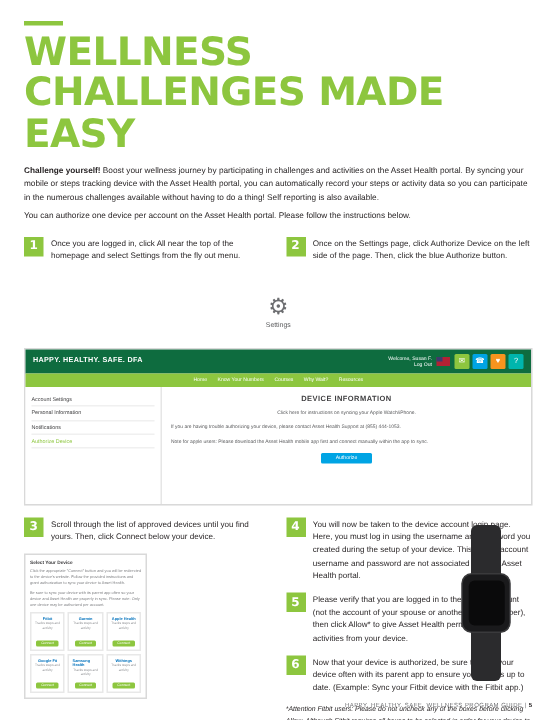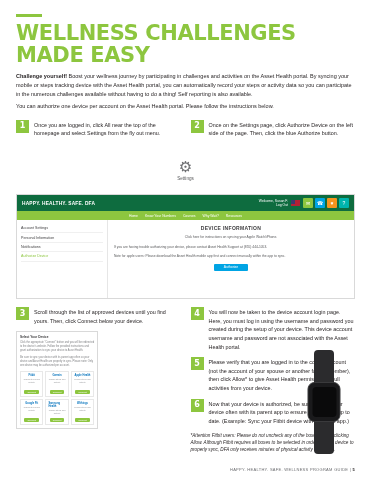--- a/index.html
+++ b/index.html
@@ -12,21 +12,21 @@
     overflow: hidden;
     position: relative;
   }
   .page { position:relative; width:371px; height:480px; padding: 14px 16px 0 16px; }
 
   .rule { width: 26px; height: 3px; background: #8dc63f; margin-bottom: 5px; }
 
   .title {
     font-family: "DejaVu Sans", sans-serif;
     font-weight: bold;
-    font-size: 21px;
+    font-size: 26px;
     letter-spacing: -0.4px;
     color: #8dc63f;
     line-height: 1.05;
     margin: 0 0 6px 0;
     text-transform: uppercase;
   }
 
   .intro {
     font-size: 5.5px;
     line-height: 1.62;

